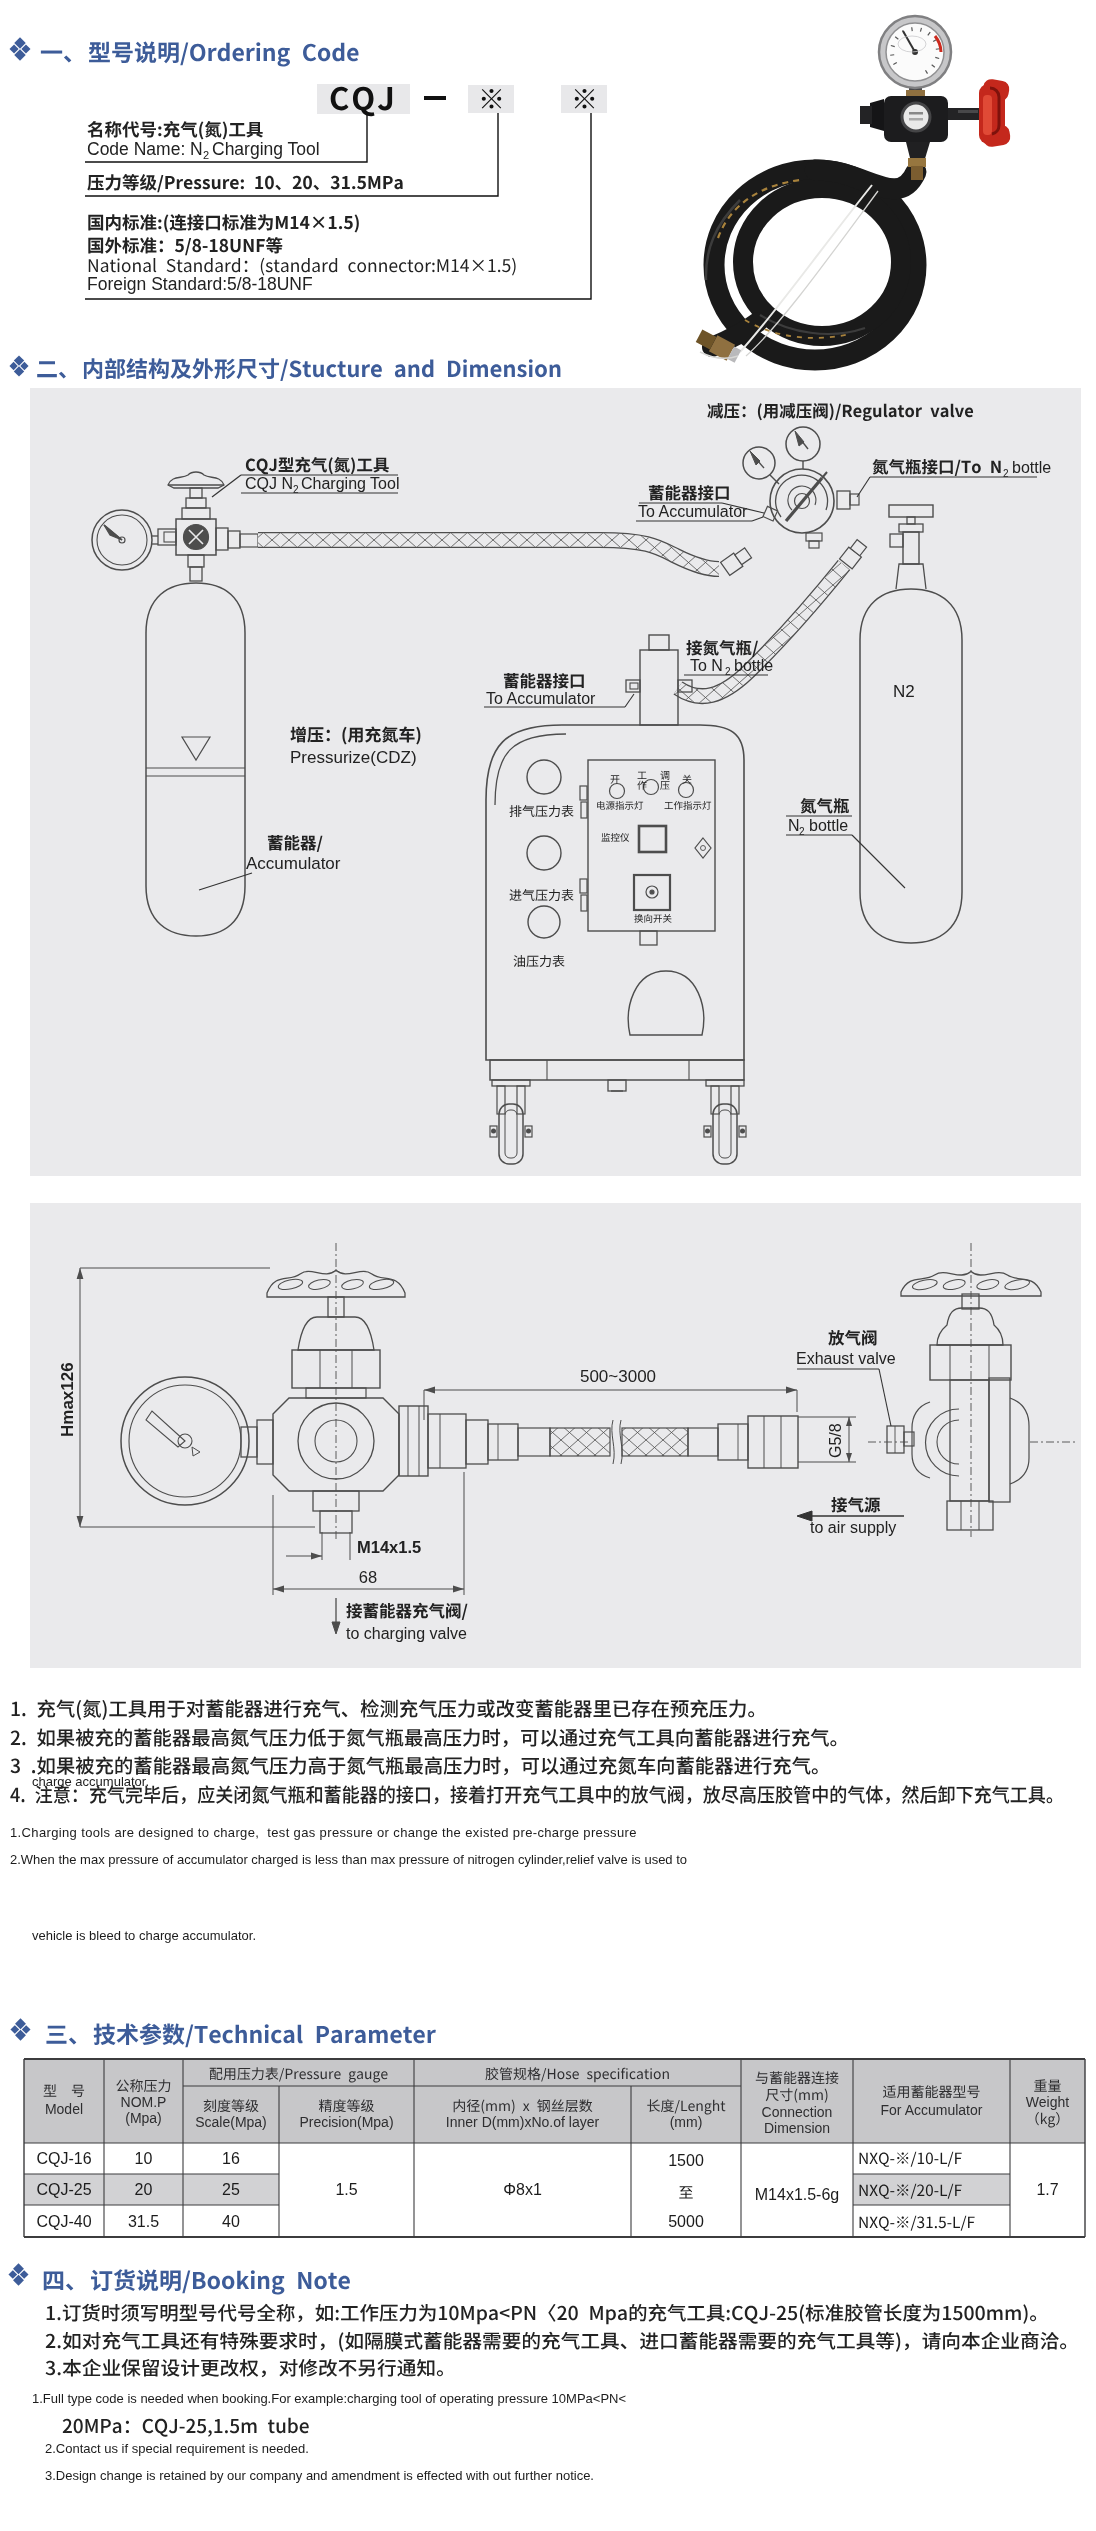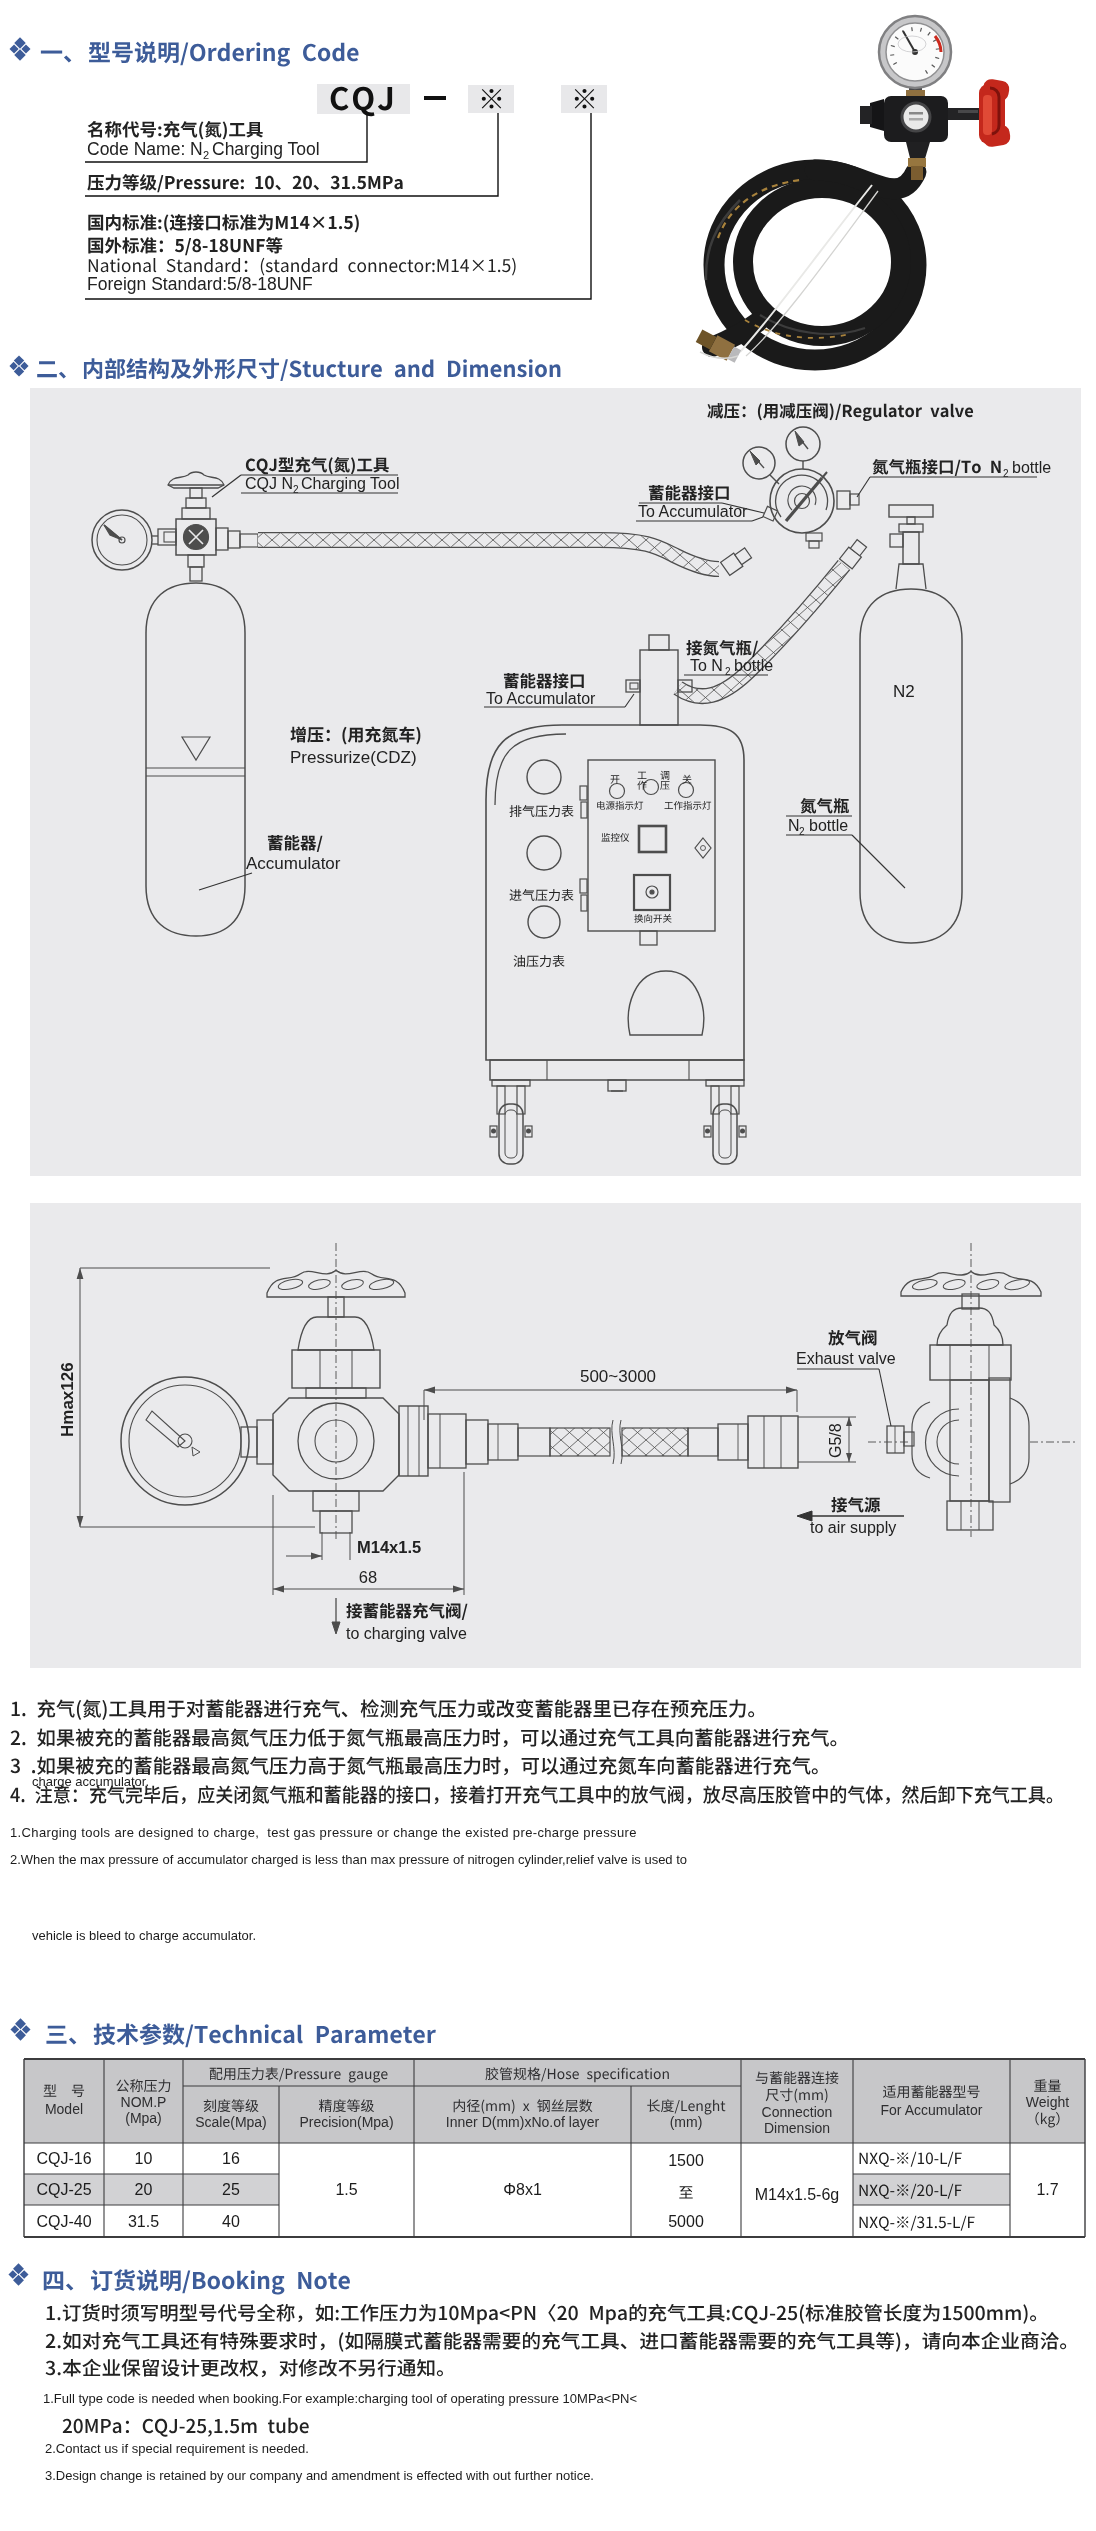--- a/index.html
+++ b/index.html
@@ -349,21 +349,21 @@
     <div style="position:absolute;left:561px;top:85px;width:46px;height:28px;background:#e8e8ea"></div>
     <div style="position:absolute;left:30px;top:388px;width:1051px;height:788px;background:#eaeaec"></div>
     <div style="position:absolute;left:30px;top:1203px;width:1051px;height:465px;background:#eaeaec"></div>
     <div class="en" style="left:10px;top:1825px"><span style="letter-spacing:0.36px">1.Charging tools are designed to charge,  test gas pressure or change the existed pre-charge pressure</span></div>
     <div class="en" style="left:10px;top:1852px">2.When the max pressure of accumulator charged is less than max pressure of nitrogen cylinder,relief valve is used to</div>
     <div class="en" style="left:32px;top:1774px">charge accumulator.</div>
     <div class="en" style="left:32px;top:1928px">vehicle is bleed to charge accumulator.</div>
     <div style="position:absolute;left:24px;top:2059px;width:1061px;height:84px;background:#c7c7c9"></div>
     <div style="position:absolute;left:24px;top:2174px;width:255px;height:31px;background:#d2d2d4"></div>
     <div style="position:absolute;left:853px;top:2174px;width:157px;height:31px;background:#d2d2d4"></div>
-    <div class="en" style="left:43px;top:2391px">1.Full type code is needed when booking.For example:charging tool of operating pressure 10MPa&lt;PN&lt;</div>
+    <div class="en" style="left:32px;top:2391px">1.Full type code is needed when booking.For example:charging tool of operating pressure 10MPa&lt;PN&lt;</div>
     <div class="en" style="left:45px;top:2441px">2.Contact us if special requirement is needed.</div>
     <div class="en" style="left:45px;top:2468px">3.Design change is retained by our company and amendment is effected with out further notice.</div>
     <svg width="1096" height="2531" style="position:absolute;left:0;top:0">
       <g>
         <path d="M20 37.34L25.72 43.06L20 48.78L14.28 43.06Z" fill="#3d5c99"></path>
         <path d="M14.06 44.424L18.636 49L14.06 53.576L9.484 49Z" fill="#3d5c99"></path>
         <path d="M25.94 44.424L30.516 49L25.94 53.576L21.364 49Z" fill="#3d5c99"></path>
         <path d="M20 49.22L25.72 54.94L20 60.66L14.28 54.94Z" fill="#3d5c99"></path>
       </g>
       <g transform="translate(40 61)" fill="#3d5c99">

